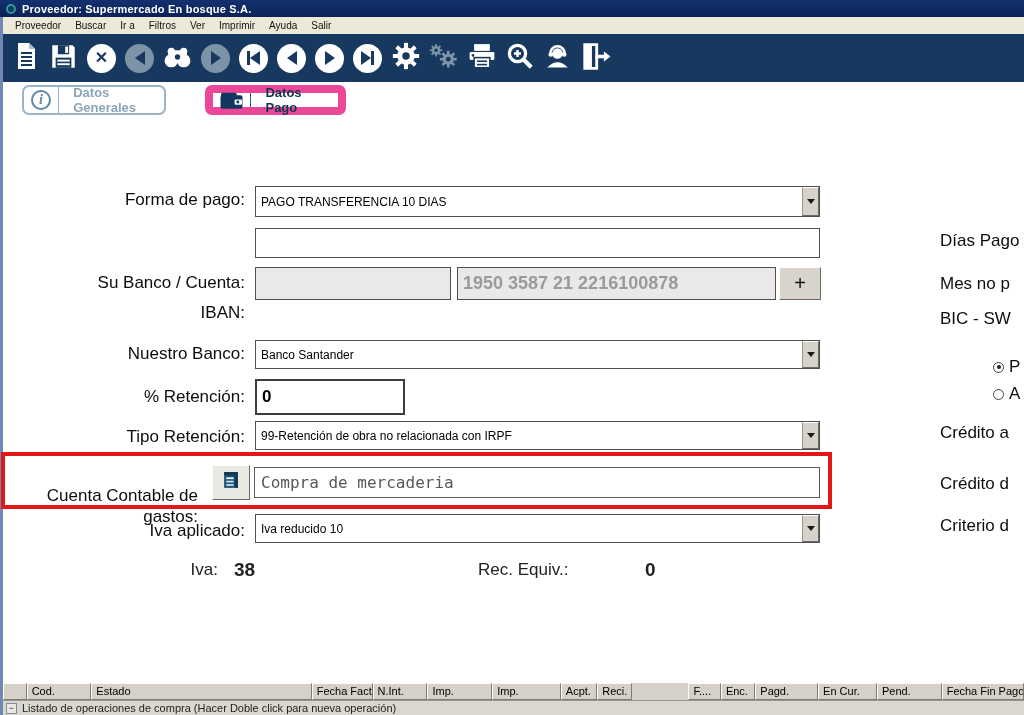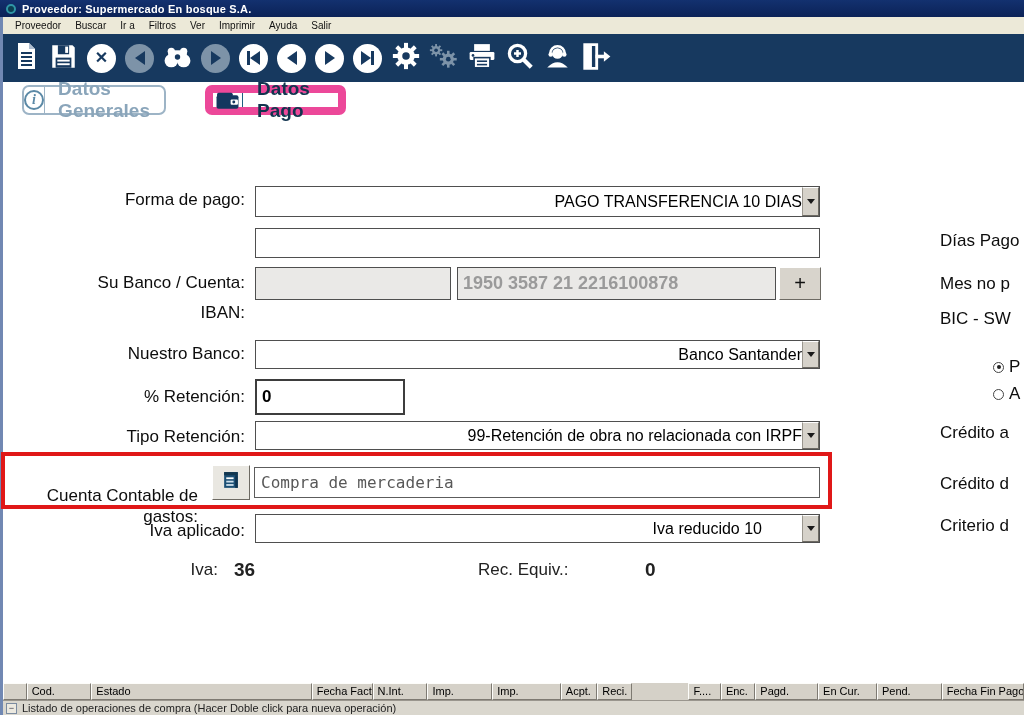--- a/index.html
+++ b/index.html
@@ -29,34 +29,34 @@
   .bar-v { width:3px; height:14px; background:#17395f; }
   .xmark { color:#17395f; font-size:16px; font-weight:900; line-height:1; }
 
   
   .tab { position:absolute; top:85px; height:30px; border-radius:7px; display:flex; align-items:stretch; background:#fff; }
   .tab-inactive { border:2px solid #9db4c6; }
   .tab-active   { border:8px solid #ec4899; }
   .tab-iconcell { width:45px; display:flex; align-items:center; justify-content:center; }
   .tab-sep-i { width:2px; background:#9db4c6; }
   .tab-sep-a { width:2px; background:#1d6080; }
-  .tab-label { display:flex; align-items:center; padding:0 14px; font-size:19px; font-weight:bold; }
+  .tab-label { display:flex; align-items:center; padding:0 14px; font-size:13px; font-weight:bold; }
   .tab-inactive .tab-label { color:#8aa5ba; }
   .tab-active .tab-label { color:#12344f; }
   .info-circ { width:20px; height:20px; border-radius:50%; border:2px solid #5b89a6; color:#5b89a6;
     font-family:"Liberation Serif", serif; font-style:italic; font-weight:bold; font-size:14px;
     display:flex; align-items:center; justify-content:center; }
 
   
   .flabel { position:absolute; left:15px; width:230px; text-align:right; font-size:17px; color:#0d0d0d; white-space:nowrap; }
   .fld { position:absolute; background:#fff; border:1px solid #4f4f4f; font-size:17px; color:#000;
     padding:4px 5px; font-family:"Liberation Sans", sans-serif;font-weight:bold; }
   .fld.gray { background:#eae9e7; color:#9a9a9a; font-size:18px; }
   .combo { position:absolute; background:#fff; border:1px solid #4f4f4f; display:flex; align-items:center; }
-  .combo-text { flex:1; font-size:16px; color:#000; padding-left:5px; white-space:nowrap; overflow:hidden;text-align:right; }
+  .combo-text { flex:1; font-size:12px; color:#000; padding-left:5px; white-space:nowrap; overflow:hidden; }
   .combo-btn { width:17px; align-self:stretch; background:#d6d2ca; border-left:1px solid #9a968e;
     display:flex; align-items:center; justify-content:center;
     border-top:1px solid #fff; border-right:1px solid #6d6a63; border-bottom:1px solid #6d6a63; }
   .combo-caret { width:0; height:0; border:4px solid transparent; border-top:5px solid #1a1a1a; margin-top:4px; }
   .pushbtn { position:absolute; background:#d8d4cc; border:1px solid; border-color:#fff #6d6a63 #6d6a63 #fff;
     font-size:20px; color:#111; display:flex; align-items:center; justify-content:center; }
 
   
   .redbox { position:absolute; left:1px; top:452px; width:831px; height:57px; border:4px solid #e01818; z-index:6; pointer-events:none; }
   .cc-label { position:absolute; left:0; top:458px; width:198px; text-align:right; font-size:17px; color:#0d0d0d; line-height:21px;margin-top:27px; }
@@ -344,21 +344,21 @@
   <div class="redbox"></div>
 
   <div class="combo" style="left:255px; top:514px; width:565px; height:29px;gap:40px;">
     <span class="combo-text">Iva reducido 10</span>
     <span class="combo-btn">
         <span class="combo-caret"></span>
       </span>
   </div>
 
   <div class="iva-lab" style="left:120px; top:560px; width:98px; text-align:right;">Iva:</div>
-  <div class="iva-val" style="left:234px; top:559px;">36</div>
+  <div class="iva-val" style="left:234px; top:559px;">38</div>
   <div class="iva-lab" style="left:478px; top:560px;">Rec. Equiv.:</div>
   <div class="iva-val" style="left:645px; top:559px;">0</div>
 
   <div class="rlabel" style="left:940px; top:231px;">Días Pago</div>
   <div class="rlabel" style="left:940px; top:274px;">Mes no p</div>
   <div class="rlabel" style="left:940px; top:309px;">BIC - SW</div>
   <div class="radio-row" style="left:993px; top:357px;">
     <span class="radio checked"></span>
     <span class="radio-lab">P</span>
   </div>

